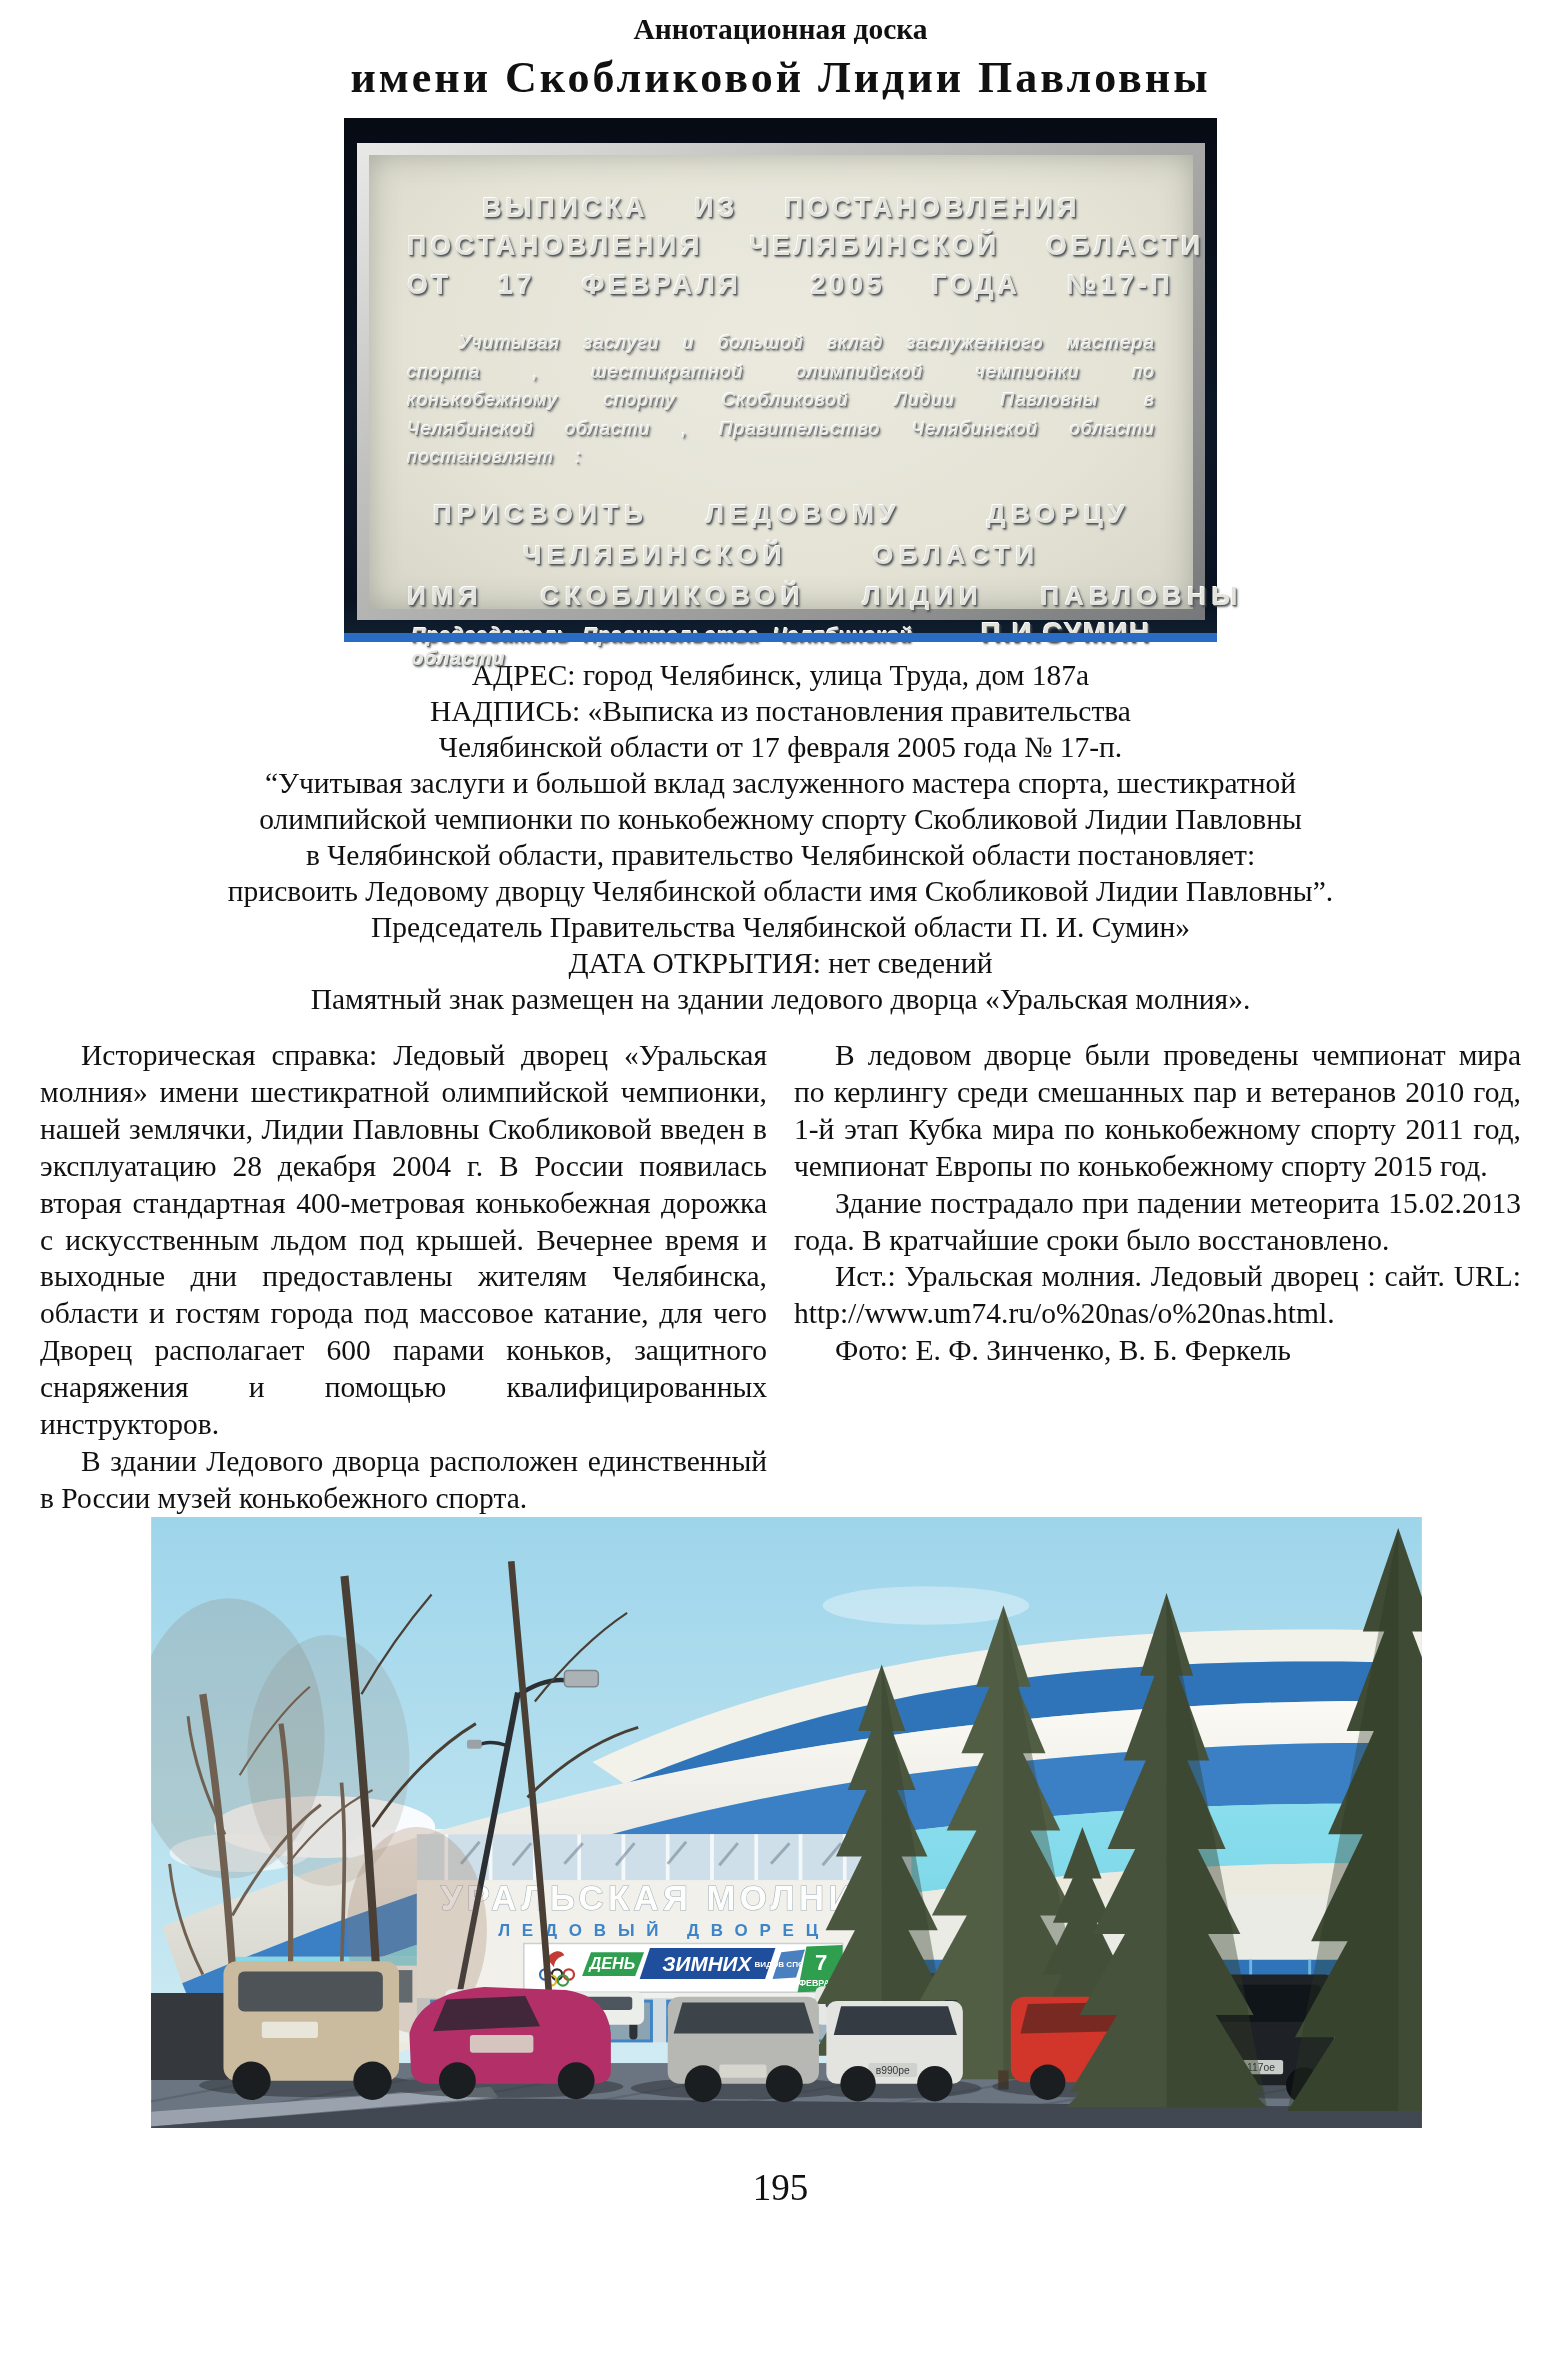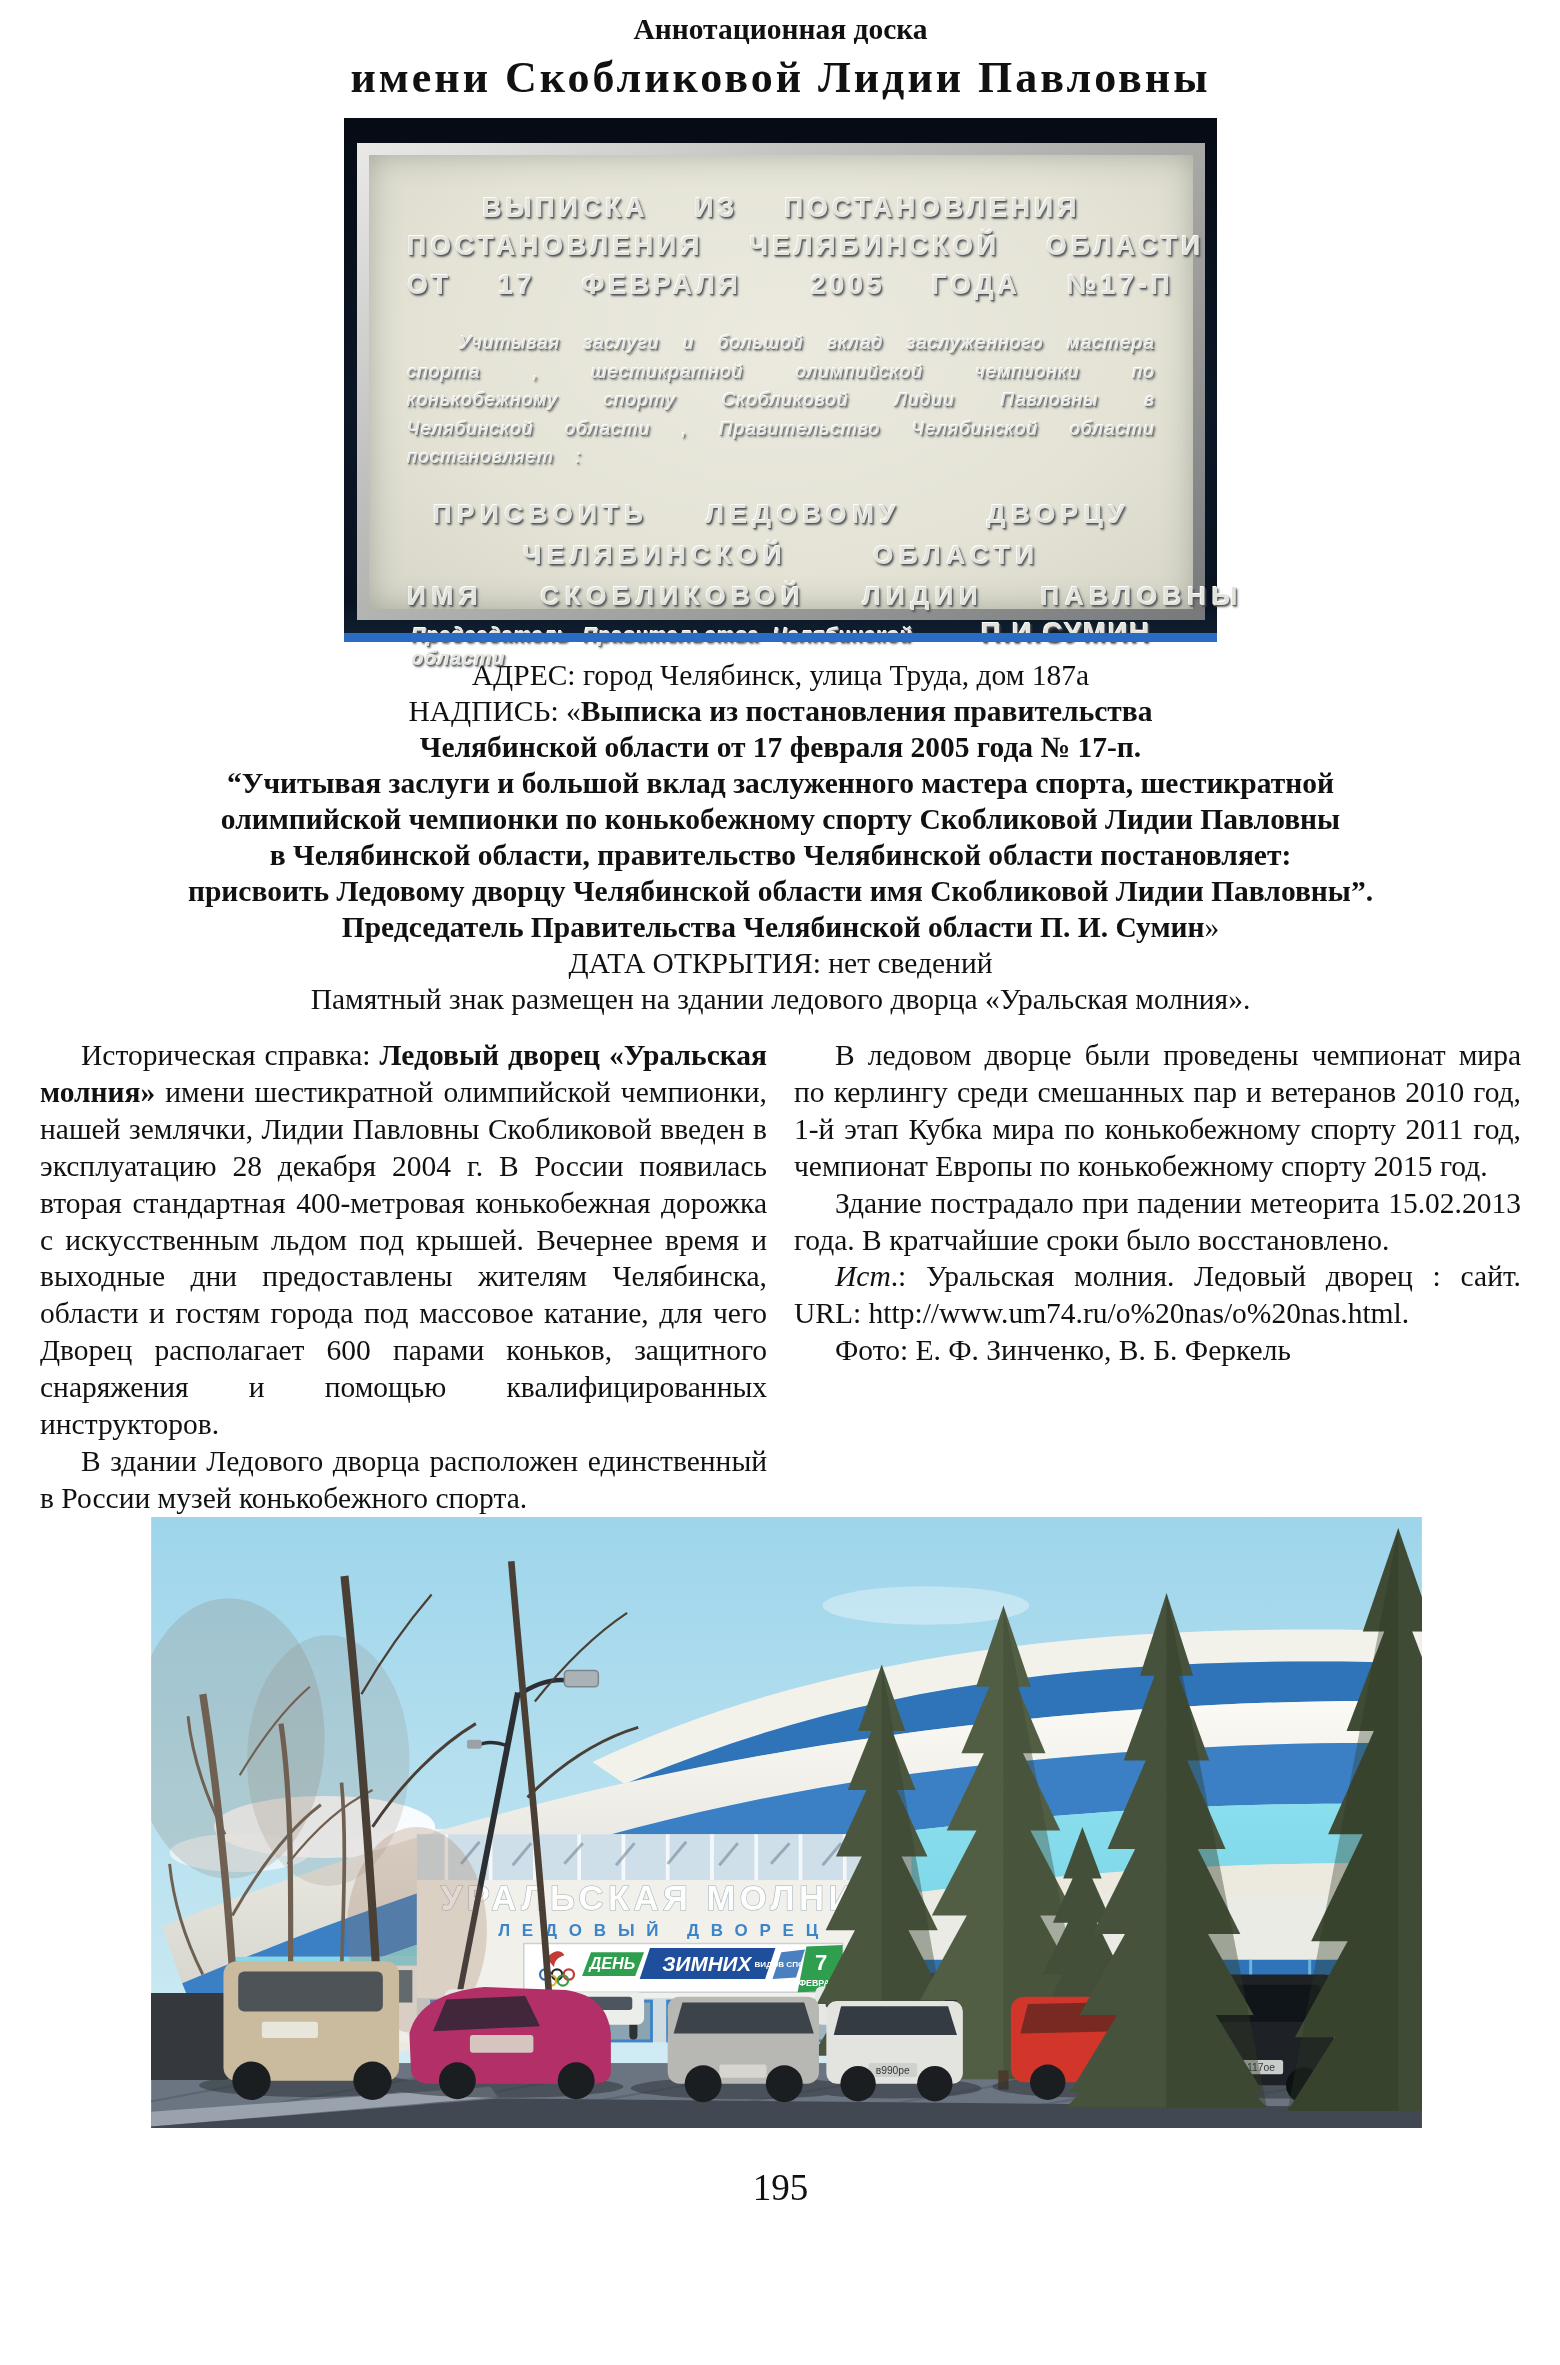--- a/index.html
+++ b/index.html
@@ -1,21 +1,21 @@
 <!DOCTYPE html>
 <html lang="ru" style="font-size:11.8px"><head>
 <meta charset="utf-8">
 <style>
   html,body{margin:0;padding:0;background:#ffffff;}
   .page{
     position:relative; width:1561px; height:2366px; background:#ffffff;
     font-family:"Liberation Serif", serif; color:#111; overflow:hidden;border-radius:20px;
   }
-  .b{font-weight:bold;}
-  .i{font-style:italic;}
+  .b{font-weight:normal;}
+  .i{}
 
   
   .kicker{ padding-top:13.3px; text-align:center; font-size:29.5px; font-weight:bold; line-height:1.1;}
   .title{ margin-top:5.9px; text-align:center; font-size:44px; font-weight:bold; line-height:1.18; letter-spacing:3px;}
 
   
   .plaque-photo{ width:873px; height:524px; margin:14.8px auto 0; position:relative;
     background:linear-gradient(180deg,#060b14 0%,#0b1626 55%,#091221 92%,#123 100%); }
   .plaque-photo .bluestrip{ position:absolute; left:0; right:0; bottom:0; height:8.9px; background:#2a6cc4;}
   .plaque-frame{ position:absolute; left:13.3px; right:11.8px; top:25px; bottom:22px;

